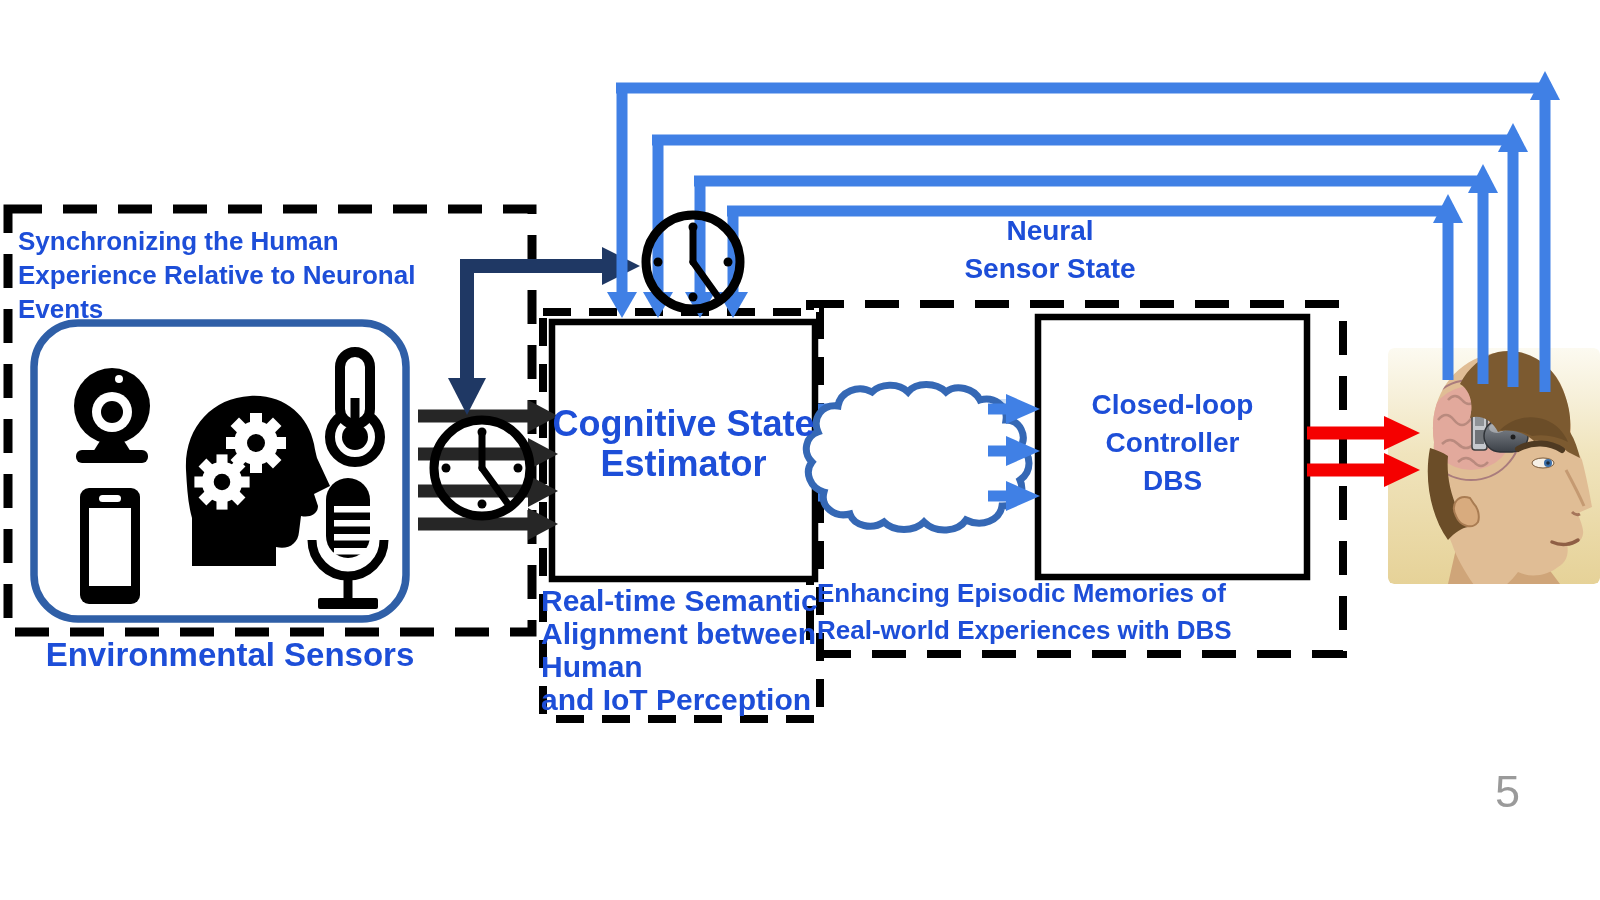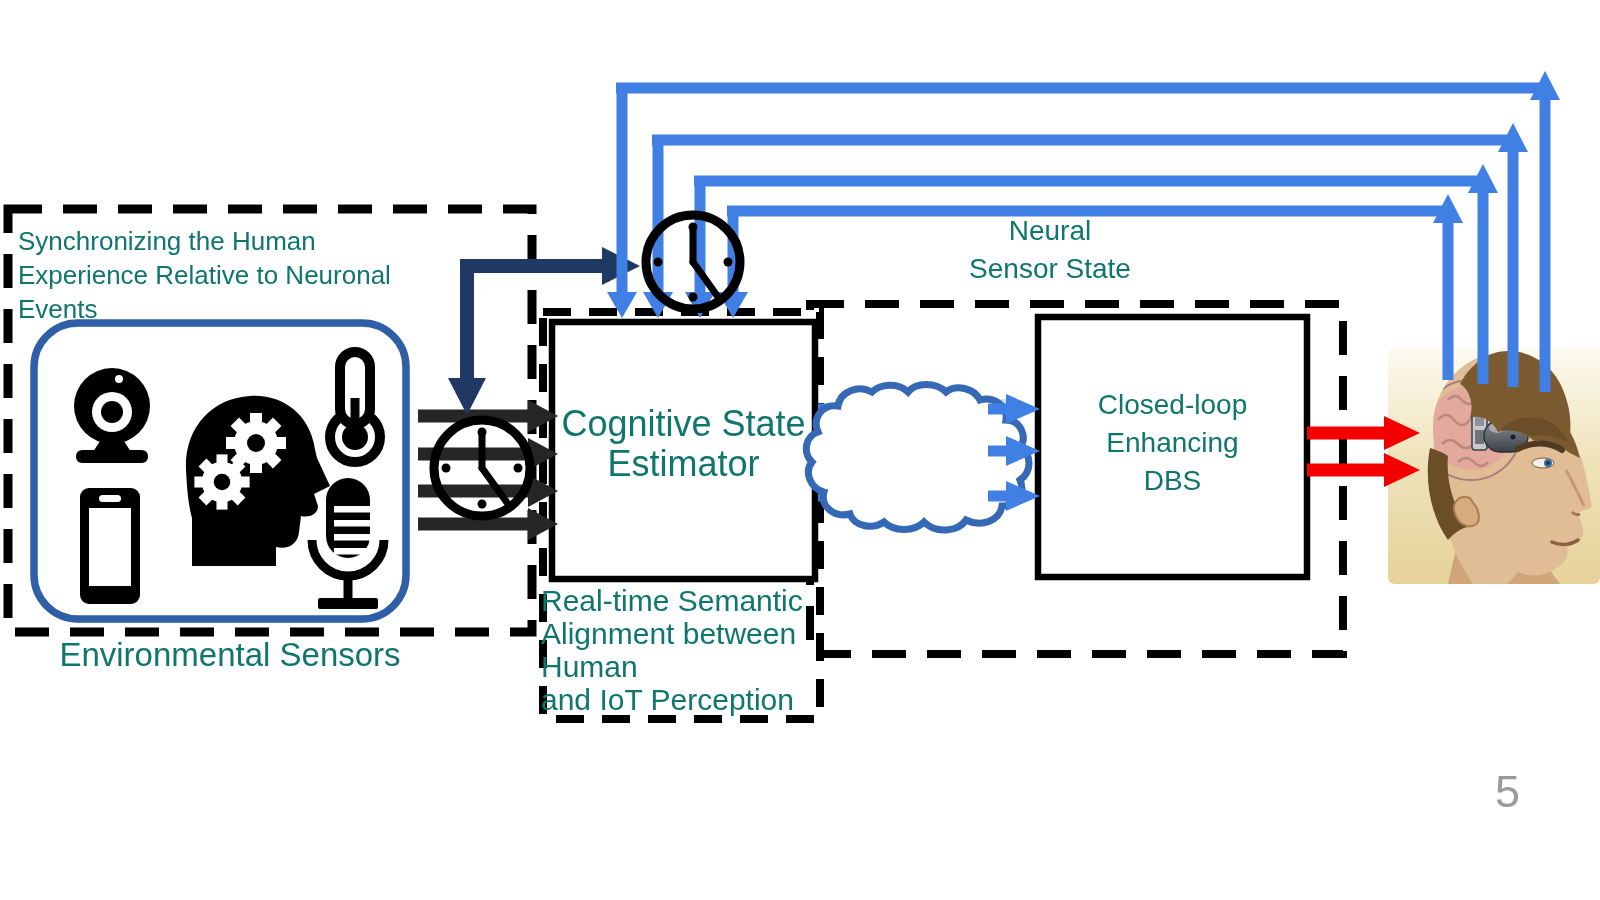--- a/index.html
+++ b/index.html
@@ -1,19 +1,19 @@
 <!DOCTYPE html>
 <html><head>
 <meta charset="utf-8">
 <style>
   html,body{margin:0;padding:0;background:#fff;}
   #slide{position:relative;width:1600px;height:900px;background:#ffffff;overflow:hidden;
          font-family:"Liberation Sans",sans-serif;}
   #diagram-svg{position:absolute;left:0;top:0;}
-  .txt{position:absolute;font-family:"Liberation Sans",sans-serif;font-weight:400;color:#0f766e;
+  .txt{position:absolute;font-family:"Liberation Sans",sans-serif;font-weight:700;color:#1d4ed8;
        white-space:pre-line;z-index:2;}
   .center{text-align:center;}
   .pagenum{font-weight:400;color:#9a9a9a;}
 </style>
 </head>
 <body>
 
 <div id="slide">
 
 <svg id="diagram-svg" width="1600" height="900" viewBox="0 0 1600 900">
@@ -305,19 +305,21 @@
 
 <div class="txt" style="left:541px;top:584px;width:300px;font-size:30px;line-height:33px;">Real-time Semantic
 Alignment between
 Human
 and IoT Perception</div>
 
 <div class="txt center" style="left:900px;top:212px;width:300px;font-size:28px;line-height:38px;">Neural
 Sensor State</div>
 
 <div class="txt center" style="left:1038px;top:386px;width:269px;font-size:28px;line-height:38px;">Closed-loop
-Enhancing
+Controller
 DBS</div>
 
+<div class="txt" style="left:817px;top:575px;width:540px;font-size:26px;line-height:37px;">Enhancing Episodic Memories of
+Real-world Experiences with DBS</div>
 
 <div class="txt pagenum" style="left:1495px;top:766px;width:80px;font-size:45px;">5</div>
 
 </div>
 
 </body></html>

